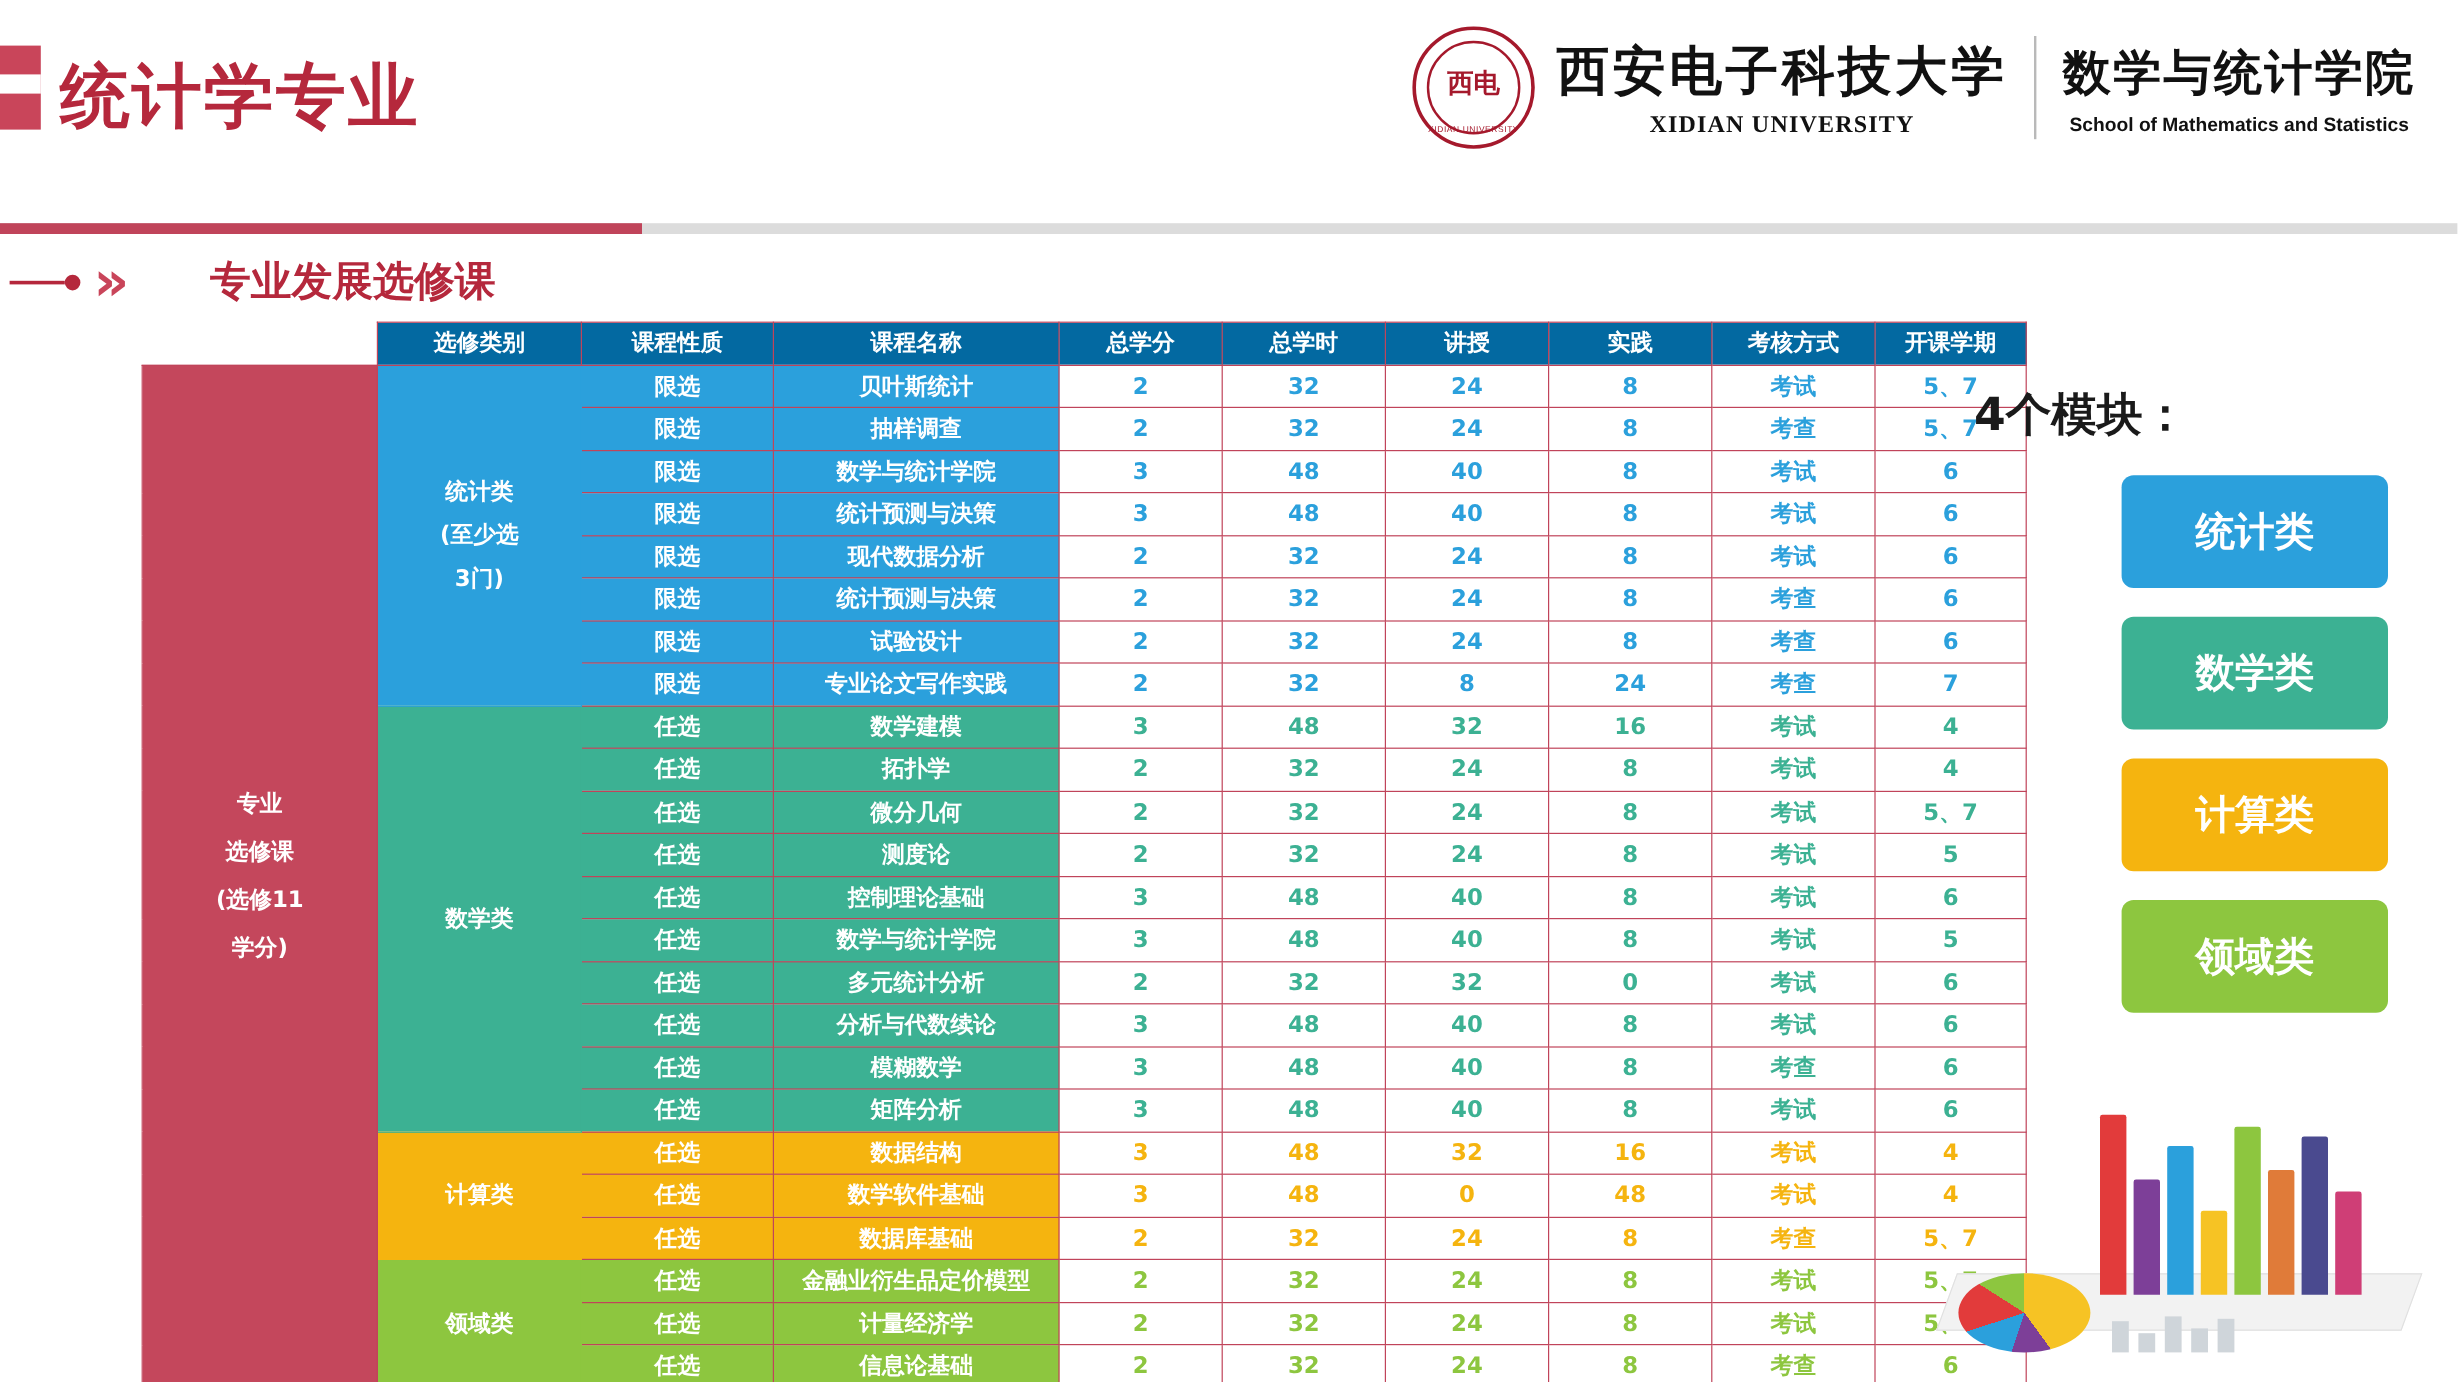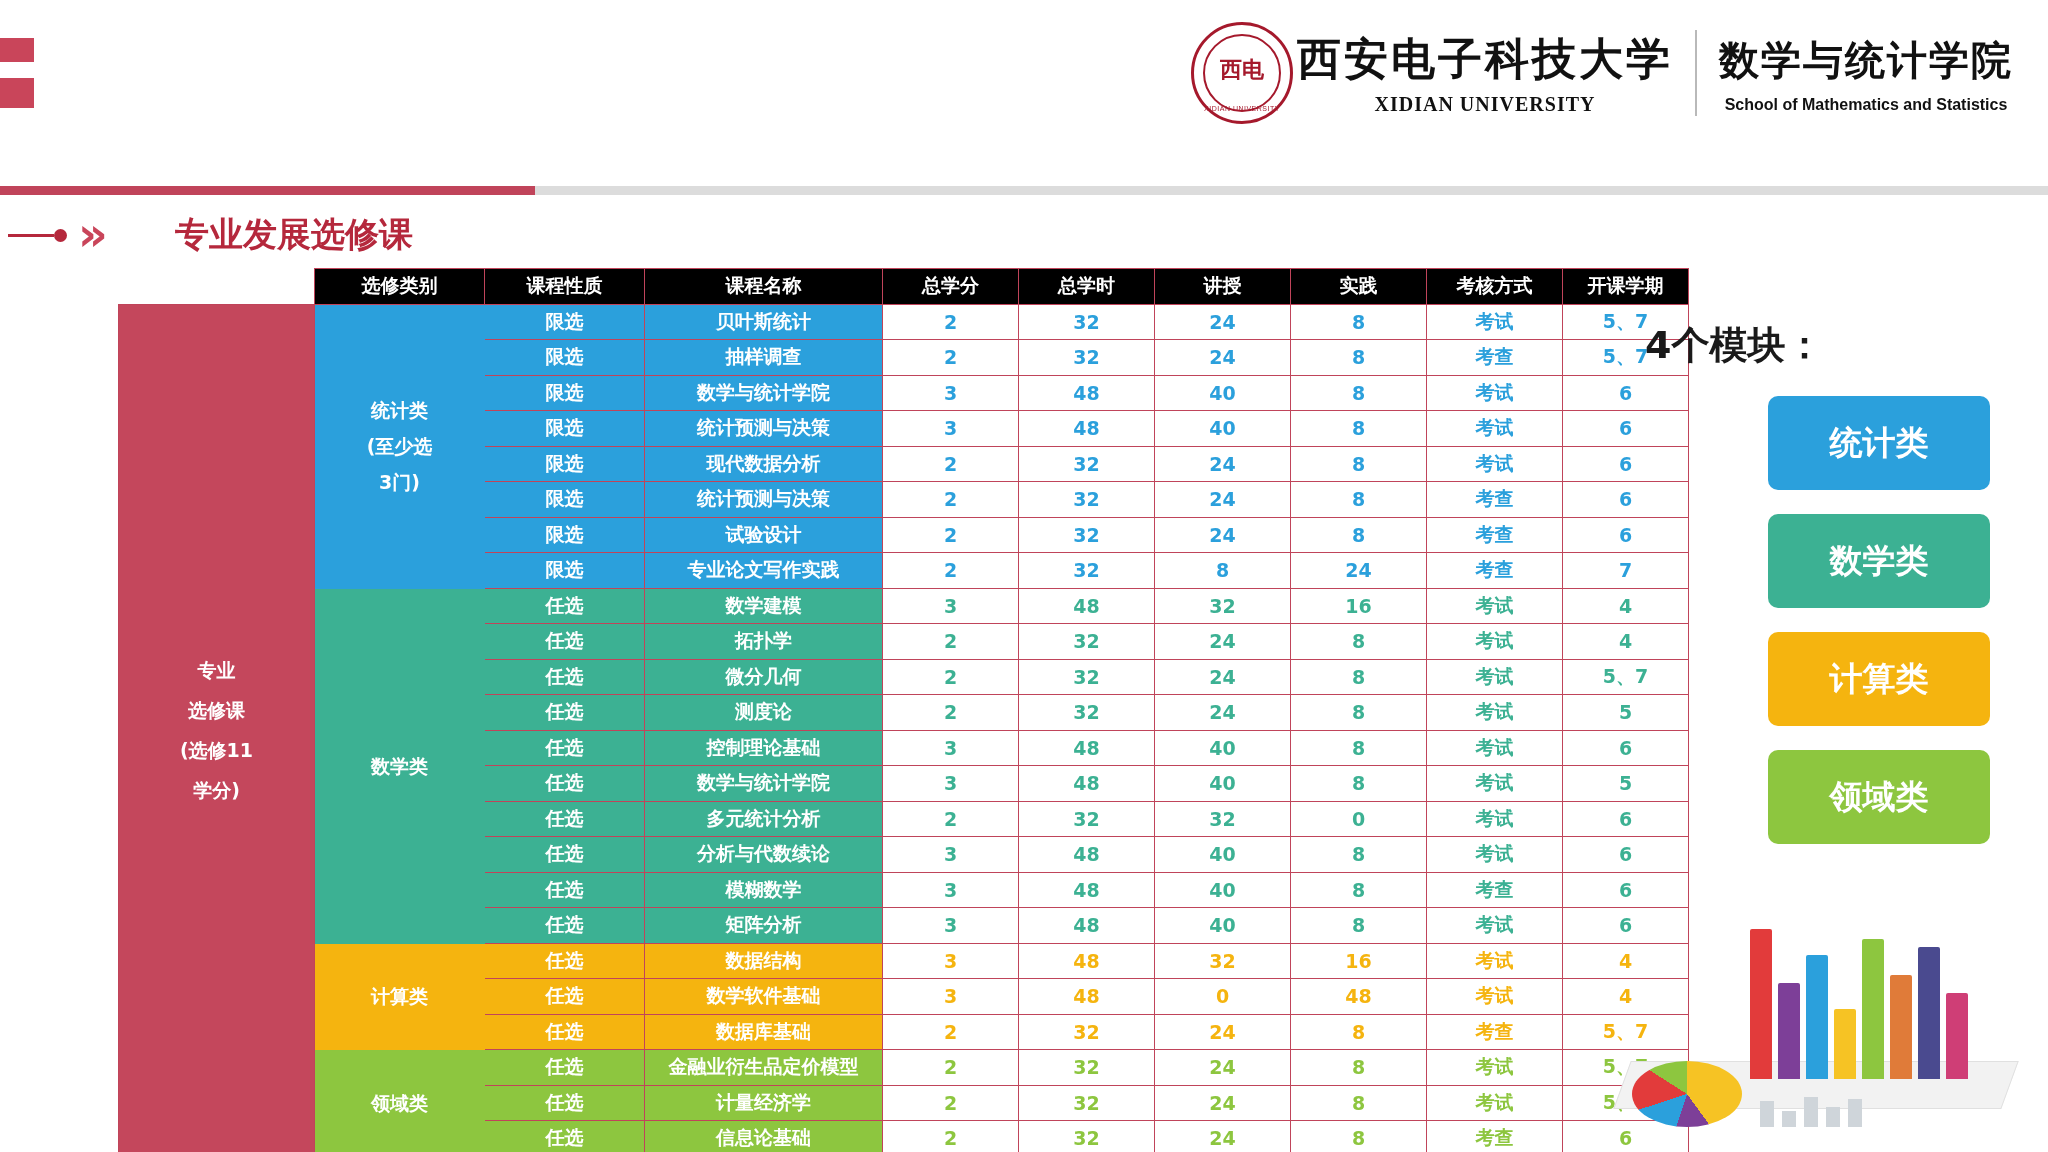--- a/index.html
+++ b/index.html
@@ -26,21 +26,21 @@
     border:2px solid #a5192c;border-radius:50%;
   }
   .seal-inner{
     position:absolute;left:0;right:0;top:30px;text-align:center;
     color:#a5192c;font-size:22px;font-weight:bold;font-family:"DejaVu Sans",sans-serif;
   }
   .seal-sub{
     position:absolute;left:0;right:0;bottom:9px;text-align:center;
     color:#a5192c;font-size:7px;letter-spacing:.5px;
   }
-  .uni-block{margin-left:4px;text-align:center;}
+  .uni-block{margin-left:18px;text-align:center;}
   .uni-cn{font-size:44px;font-weight:bold;color:#111;font-family:"DejaVu Serif",serif;letter-spacing:3px;}
   .uni-en{font-size:20px;font-weight:bold;color:#111;letter-spacing:1px;margin-top:4px;font-family:"Liberation Serif",serif;}
   .divider-v{width:2px;height:86px;background:#b9b9b9;margin:0 22px;}
   .school-block{text-align:center;}
   .school-cn{font-size:40px;font-weight:bold;color:#111;font-family:"DejaVu Sans",sans-serif;letter-spacing:2px;}
   .school-en{font-size:16px;color:#111;margin-top:8px;font-weight:bold;}
   
   .rule{position:absolute;left:0;top:186px;width:2048px;height:9px;background:#dcdcdc;}
   .rule-red{position:absolute;left:0;top:186px;width:535px;height:9px;background:#c0445a;}
   
@@ -52,21 +52,21 @@
   
   .tablewrap{position:absolute;left:118px;top:268px;}
   table.course{border-collapse:collapse;table-layout:fixed;}
   table.course td,table.course th{
     border:1px solid #c0445a;
     text-align:center;vertical-align:middle;
     font-size:19px;
     height:34.5px;padding:0;
     font-family:"DejaVu Sans",sans-serif;
   }
-  th.hd{background:#000000;color:#fff;font-weight:bold;font-size:22px;height:46px;border:1px solid #ffffff;}
+  th.hd{background:#0369a1;color:#fff;font-weight:bold;font-size:22px;height:46px;border:1px solid #ffffff;}
   td.grp{
     background:#c4475c;color:#fff;font-weight:bold;font-size:30px;line-height:40px;
     border:1px solid #c4475c;
   }
   td.cat{color:#fff;font-weight:bold;font-size:27px;line-height:36px;}
   td.cat.blue{background:#2ba0dc;border:1px solid #2ba0dc;}
   td.cat.green{background:#3cb193;border:1px solid #3cb193;}
   td.cat.yellow{background:#f5b40f;border:1px solid #f5b40f;}
   td.cat.lgreen{background:#8dc63f;border:1px solid #8dc63f;}
   td.nature,td.name{color:#fff;font-weight:bold;font-size:19px;}
@@ -103,20 +103,21 @@
     background:conic-gradient(#f6c324 0 40%,#7d3f98 40% 55%,#2ba0dc 55% 70%,#e23b3b 70% 84%,#8dc63f 84% 100%);
   }
   .art .mini{position:absolute;bottom:18px;width:14px;background:#cfd5da;}
 </style>
 </head>
 <body>
 
 <div class="header">
   <div class="hdr-bar"></div>
   <div class="hdr-bar2"></div>
+  <div class="page-title">统计学专业</div>
 
   <div class="logo-wrap">
     <div class="seal">
       <div class="seal-inner">西电</div>
       <div class="seal-sub">XIDIAN UNIVERSITY</div>
     </div>
     <div class="uni-block">
       <div class="uni-cn">西安电子科技大学</div>
       <div class="uni-en">XIDIAN UNIVERSITY</div>
     </div>

